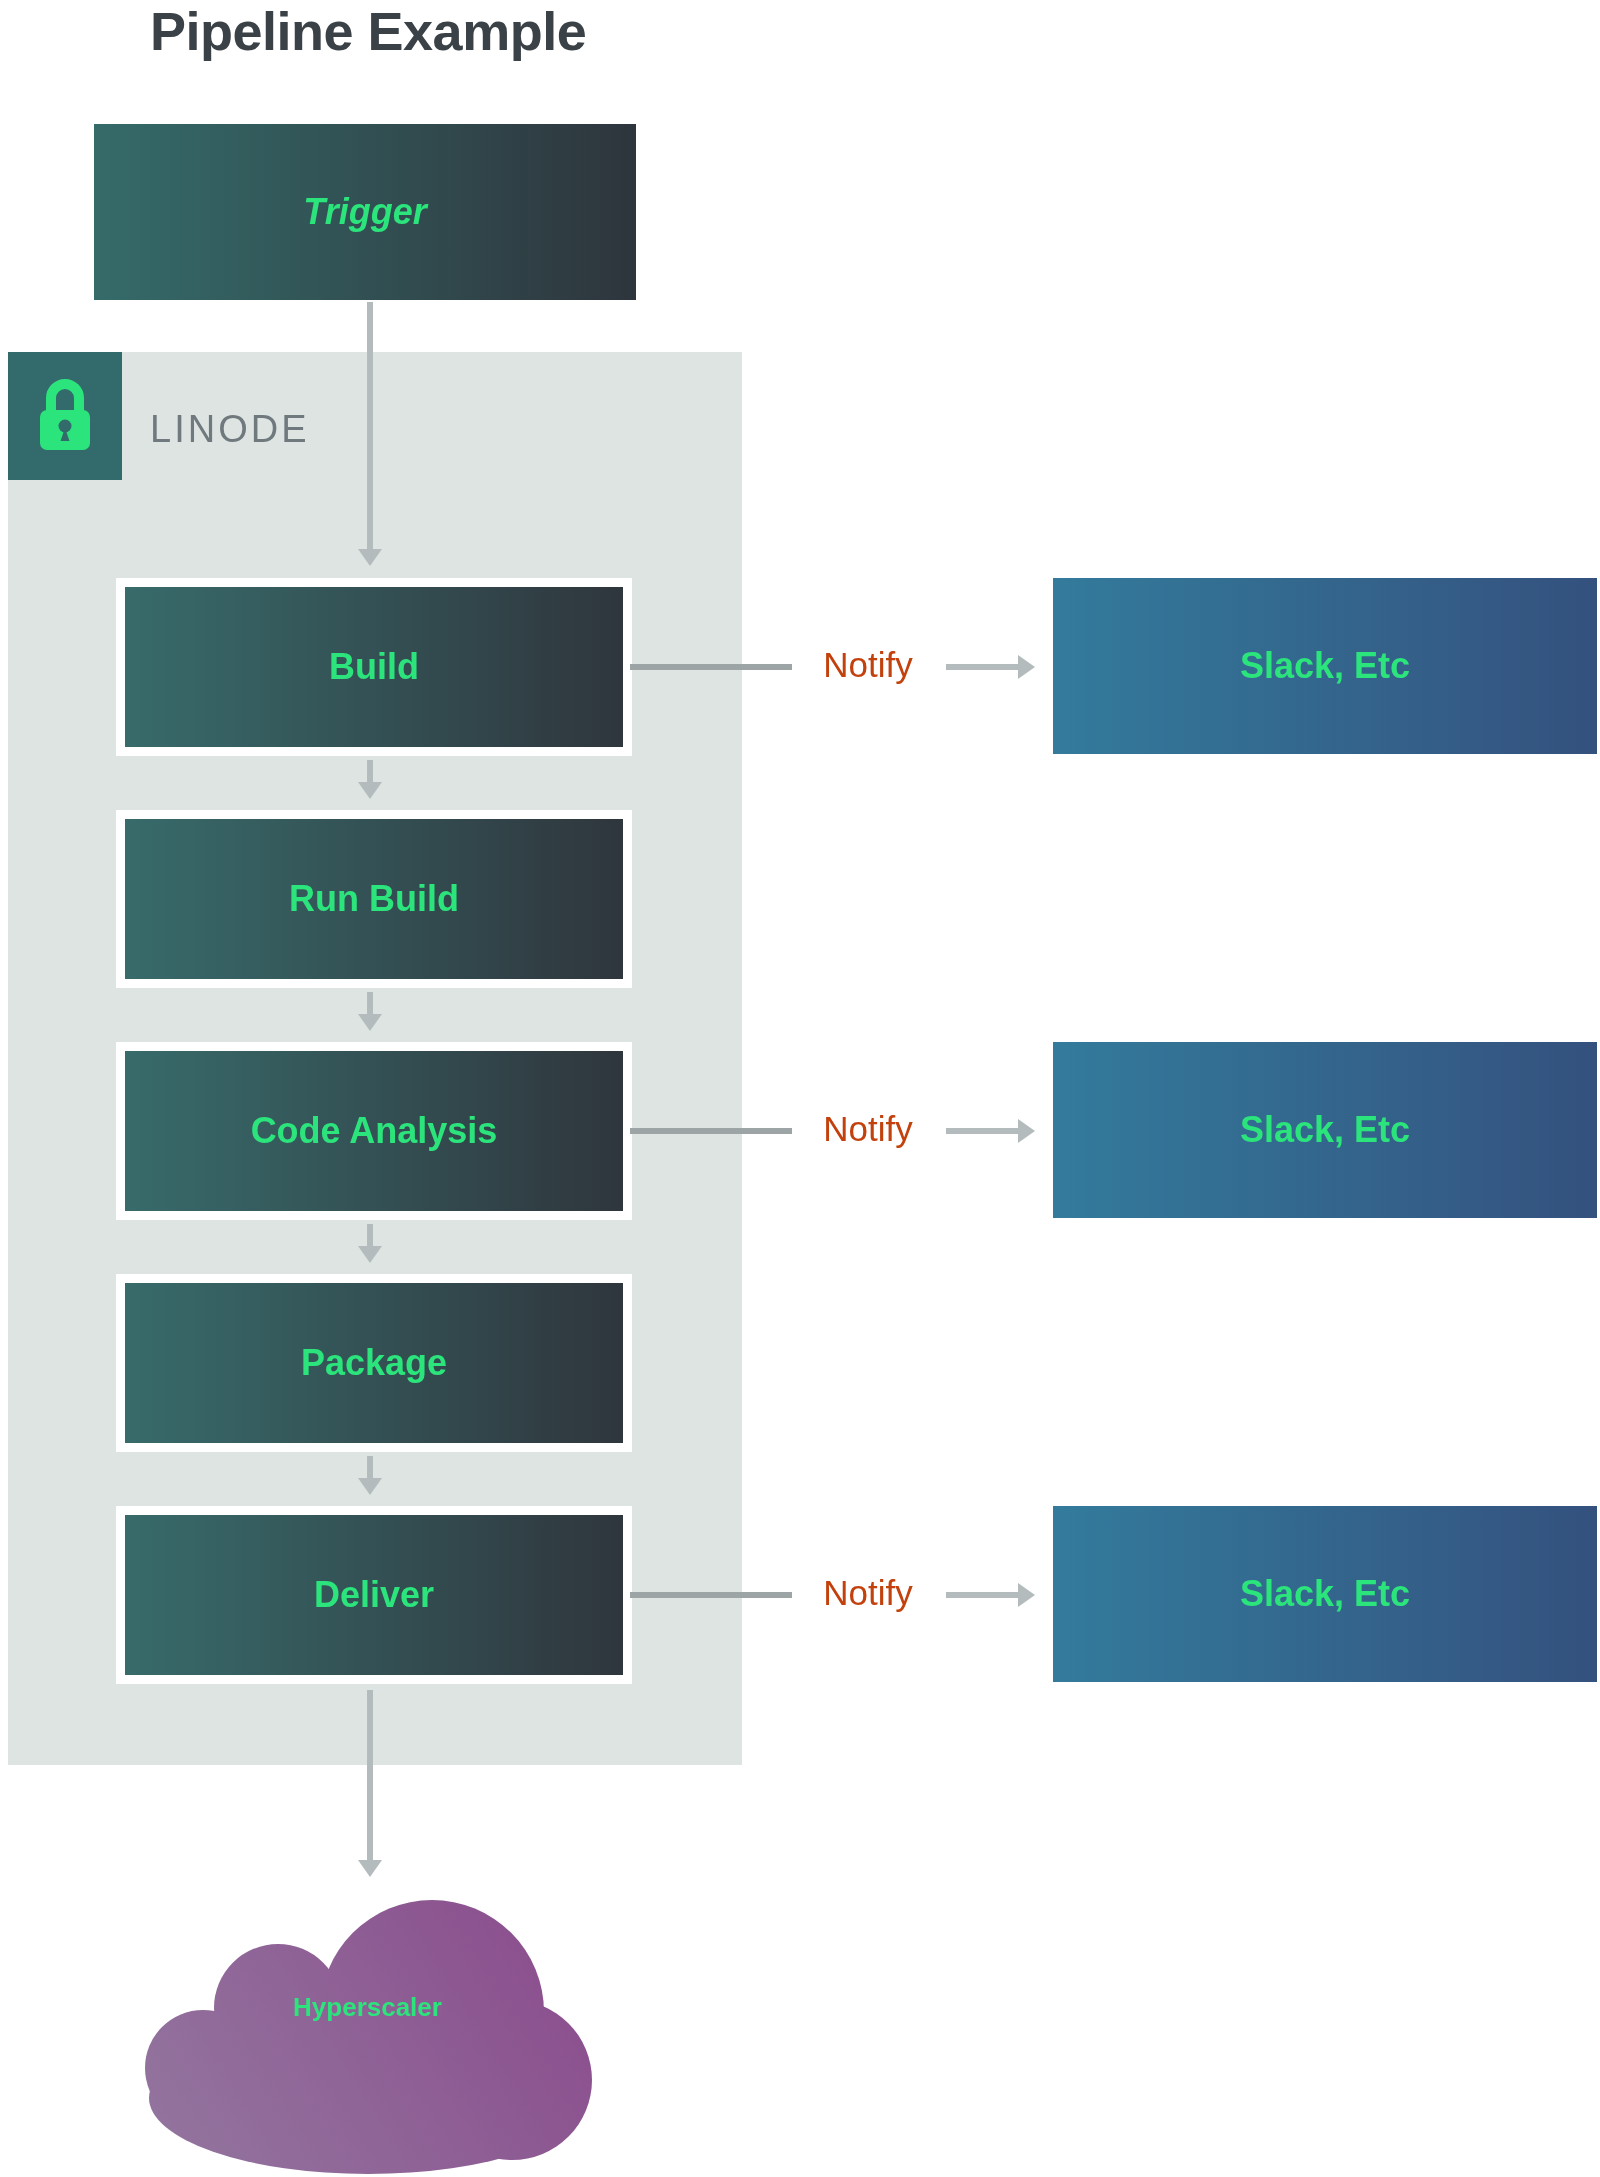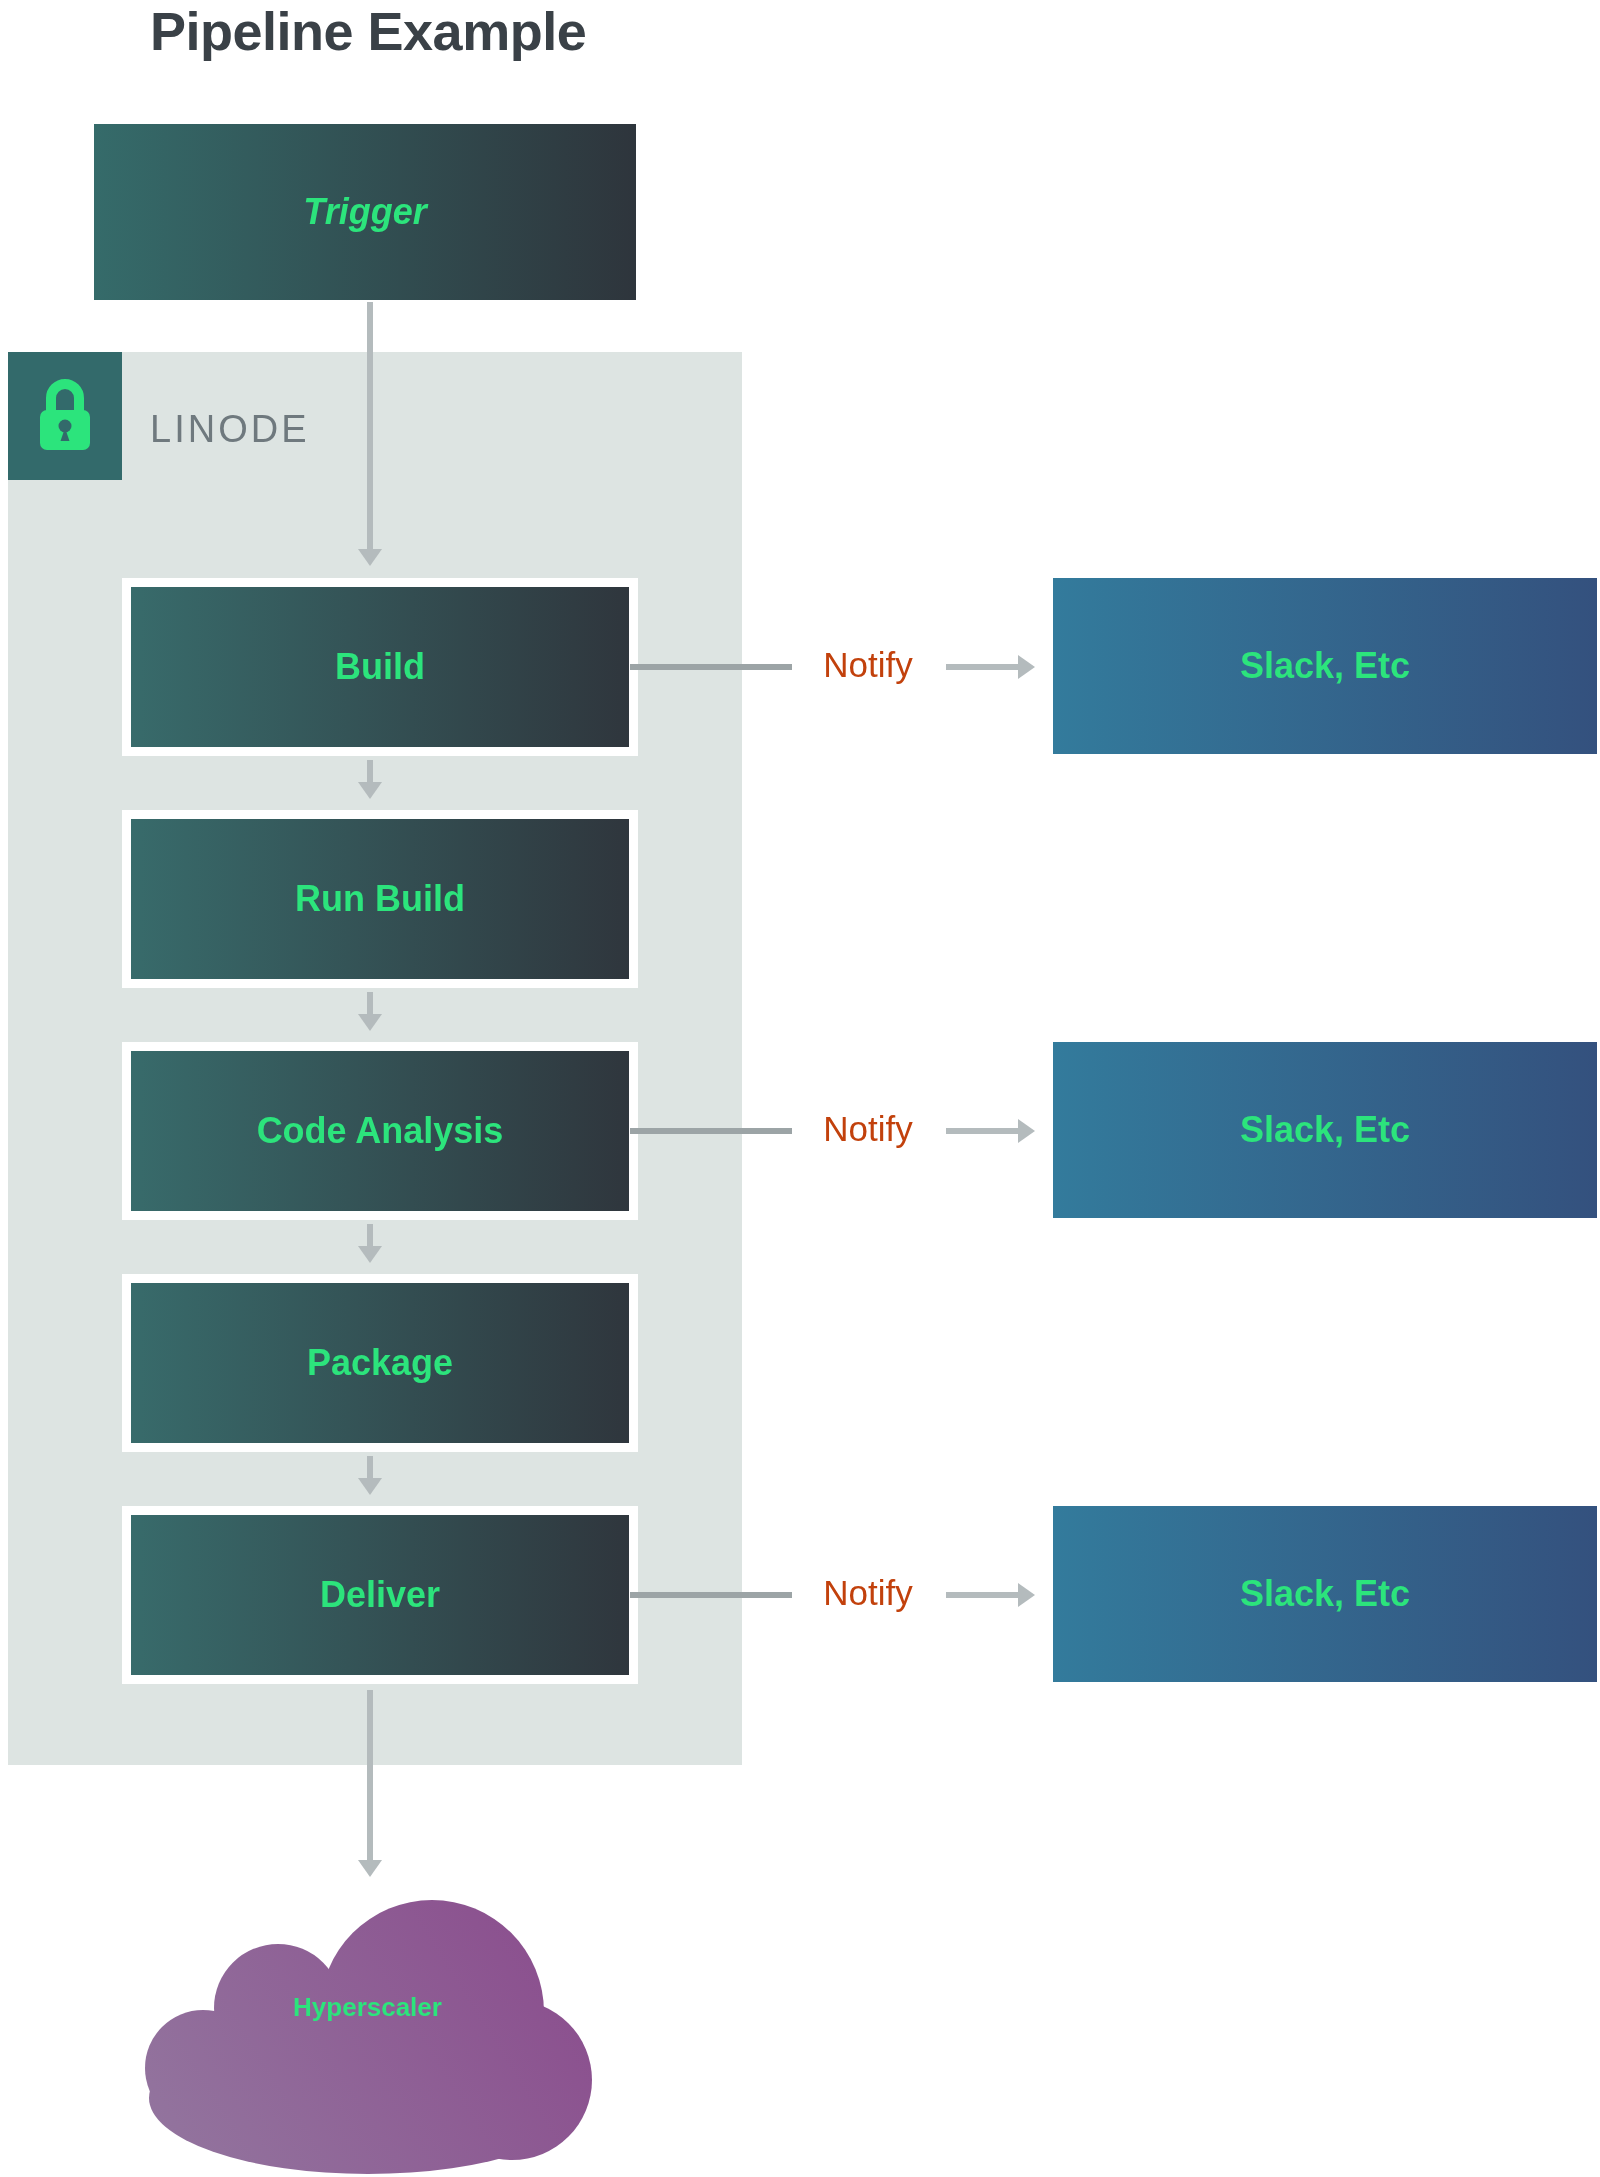--- a/index.html
+++ b/index.html
@@ -29,21 +29,21 @@
   }
   .lock-badge{
     position:absolute;left:8px;top:352px;width:114px;height:128px;
     background:#336A6B;display:flex;align-items:center;justify-content:center;
   }
   .linode-label{
     position:absolute;left:150px;top:408px;font-size:38px;color:#6F797E;
     letter-spacing:3px;
   }
   .stage{
-    position:absolute;left:122px;width:516px;height:178px;box-sizing:border-box;
+    position:absolute;left:116px;width:516px;height:178px;box-sizing:border-box;
     border:9px solid #ffffff;background:linear-gradient(90deg,#386B6B,#2F363D);
     display:flex;align-items:center;justify-content:center;
   }
   .s0{top:578px}.s1{top:810px}.s2{top:1042px}.s3{top:1274px}.s4{top:1506px}
   .slack{
     position:absolute;left:1053px;width:544px;height:176px;
     background:linear-gradient(90deg,#337B9C,#34517E);
     display:flex;align-items:center;justify-content:center;
   }
   .sl0{top:578px}.sl1{top:1042px}.sl2{top:1506px}

